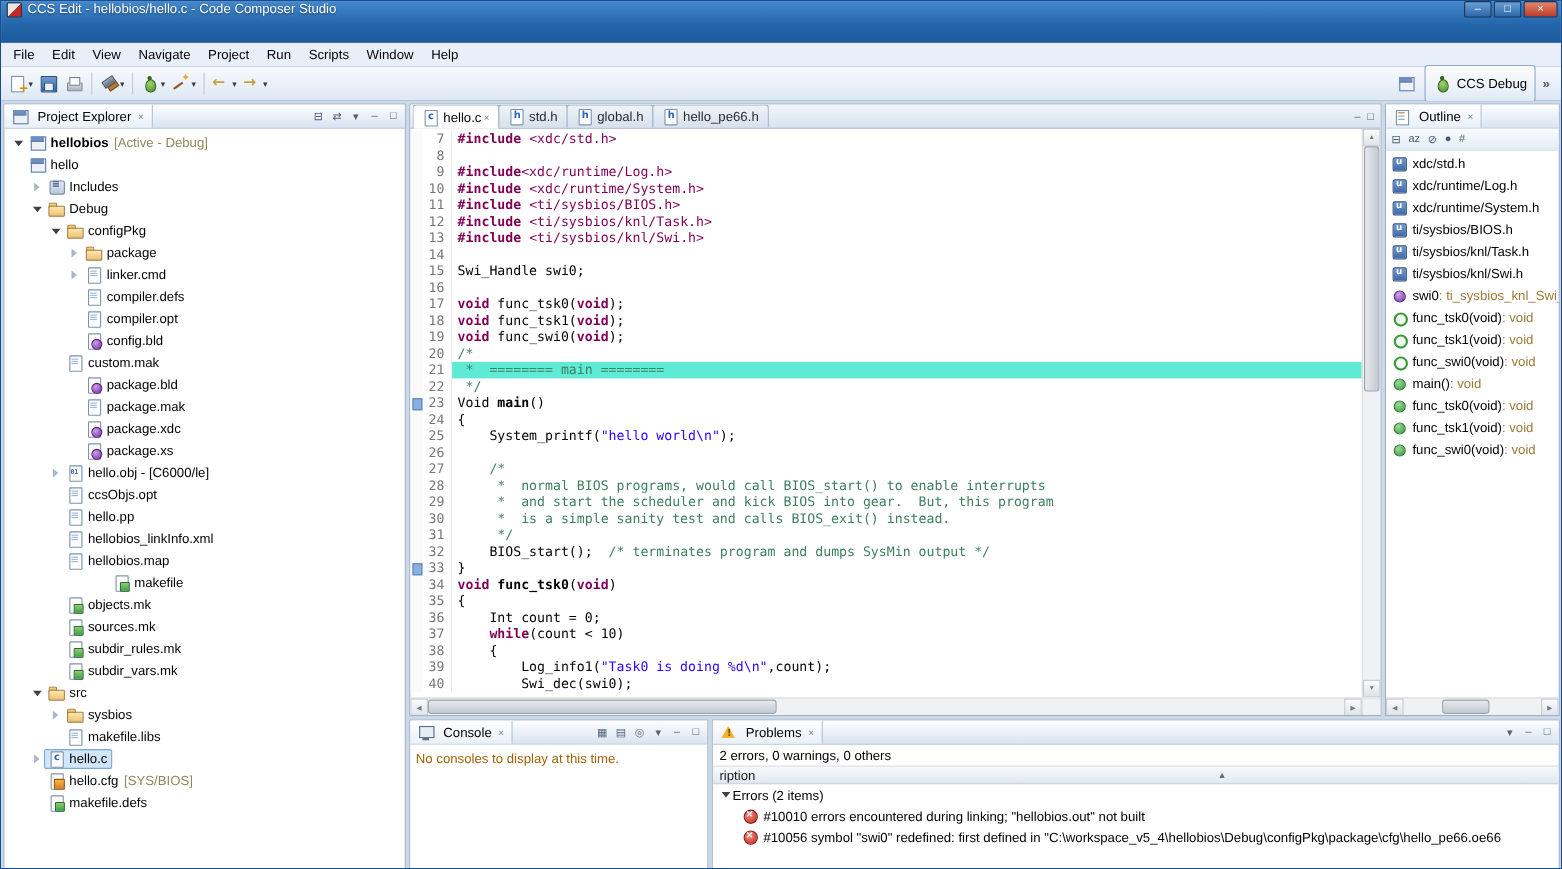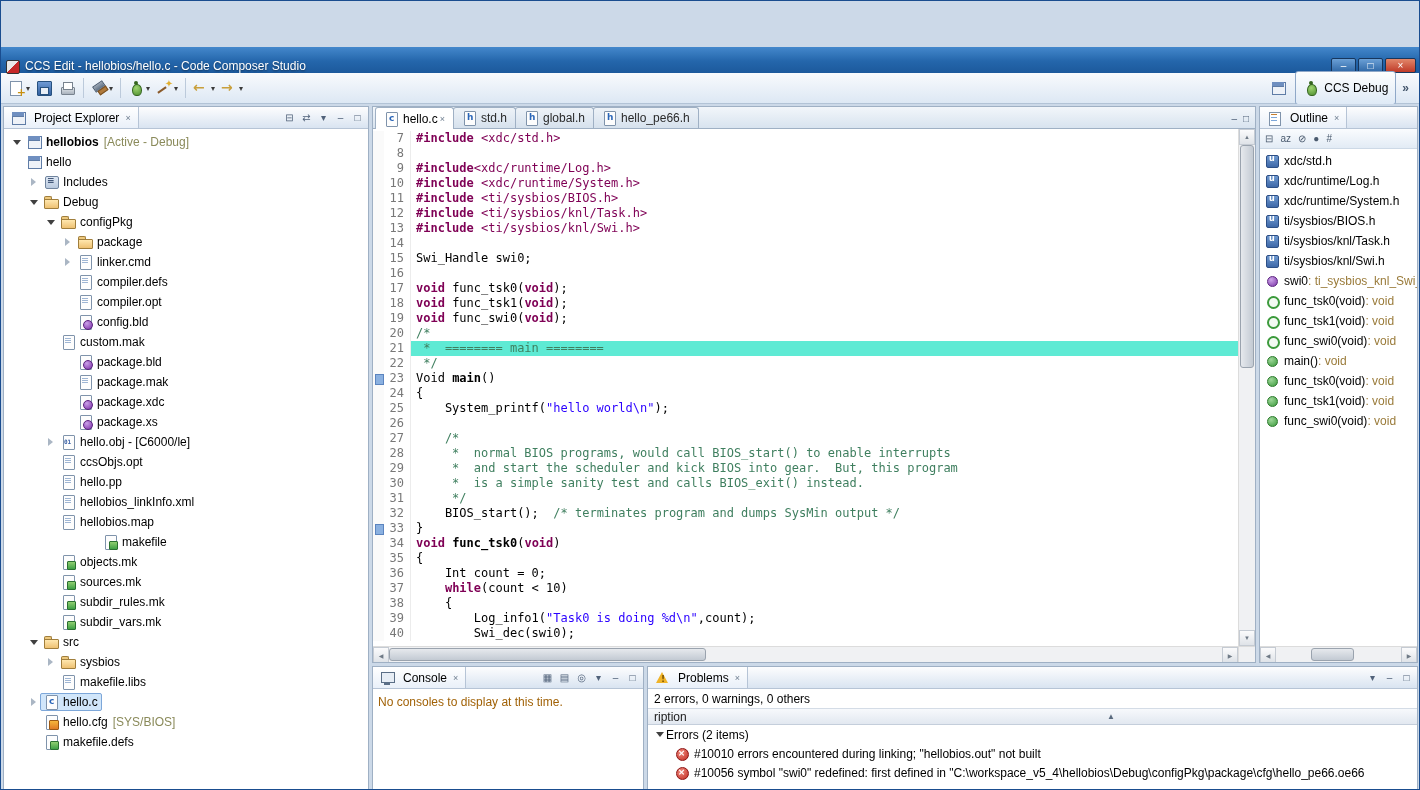--- a/index.html
+++ b/index.html
@@ -1,21 +1,21 @@
 <!DOCTYPE html>
 <html><head>
 <meta charset="utf-8">
 <style>
 *{margin:0;padding:0;box-sizing:border-box;}
 html,body{width:1420px;height:790px;overflow:hidden;}
 body{font-family:"Liberation Sans",sans-serif;font-size:12px;background:#c8d5e5;color:#000;}
 .win{width:1420px;height:790px;display:flex;flex-direction:column;border:1px solid #1a4d8f;background:#ccd9e8;}
 
 
-.titlebar{height:26px;flex:none;background:linear-gradient(#4488cc,#2466ab 55%,#1c599c);display:flex;align-items:flex-end;padding:0 3px;color:#fff;margin-top:46px;}
+.titlebar{height:38px;flex:none;background:linear-gradient(#4488cc,#2466ab 55%,#1c599c);display:flex;align-items:flex-start;padding:0 3px;color:#fff;}
 .app-icon{width:15px;height:14px;flex:none;position:relative;margin:0 4px 0 2px;}
 .app-icon::before{content:"";position:absolute;left:0;top:1px;width:12px;height:12px;background:linear-gradient(135deg,#e8e8e8 50%,#c62828 50%);border:1px solid #333;border-radius:2px;}
 .title-text{flex:1;white-space:nowrap;overflow:hidden;font-size:12px;text-shadow:0 1px 2px rgba(0,0,0,.45);}
 .win-controls{display:flex;gap:2px;flex:none;}
 .wbtn{width:25px;height:15px;display:flex;align-items:center;justify-content:center;font-size:10px;line-height:10px;color:#fff;border:1px solid #17365c;border-radius:2px;background:linear-gradient(#6ba0d6,#2e67a6);}
 .wbtn.close{width:31px;background:linear-gradient(#e2876a,#bf3a28);}
 
 
 .menubar{height:22px;flex:none;background:#e9eff8;border-bottom:1px solid #c9d6e6;display:flex;align-items:center;padding:0 3px;}
 .menu-item{padding:3px 8px;border-radius:2px;white-space:nowrap;}
@@ -166,20 +166,31 @@
         </div>
       <div class="wbtn">
           <span>□</span>
         </div>
       <div class="wbtn close">
           <span>×</span>
         </div>
     </div>
   </div>
 
+  <div class="menubar">
+      <div class="menu-item">File</div>
+      <div class="menu-item">Edit</div>
+      <div class="menu-item">View</div>
+      <div class="menu-item">Navigate</div>
+      <div class="menu-item">Project</div>
+      <div class="menu-item">Run</div>
+      <div class="menu-item">Scripts</div>
+      <div class="menu-item">Window</div>
+      <div class="menu-item">Help</div>
+    </div>
 
   <div class="toolbar">
     <div class="tb-btn">
         <span class="tbi tbi-new"></span>
         <span class="dd">▾</span>
       </div>
     <div class="tb-btn">
         <span class="tbi tbi-save"></span>
       </div>
     <div class="tb-btn">

